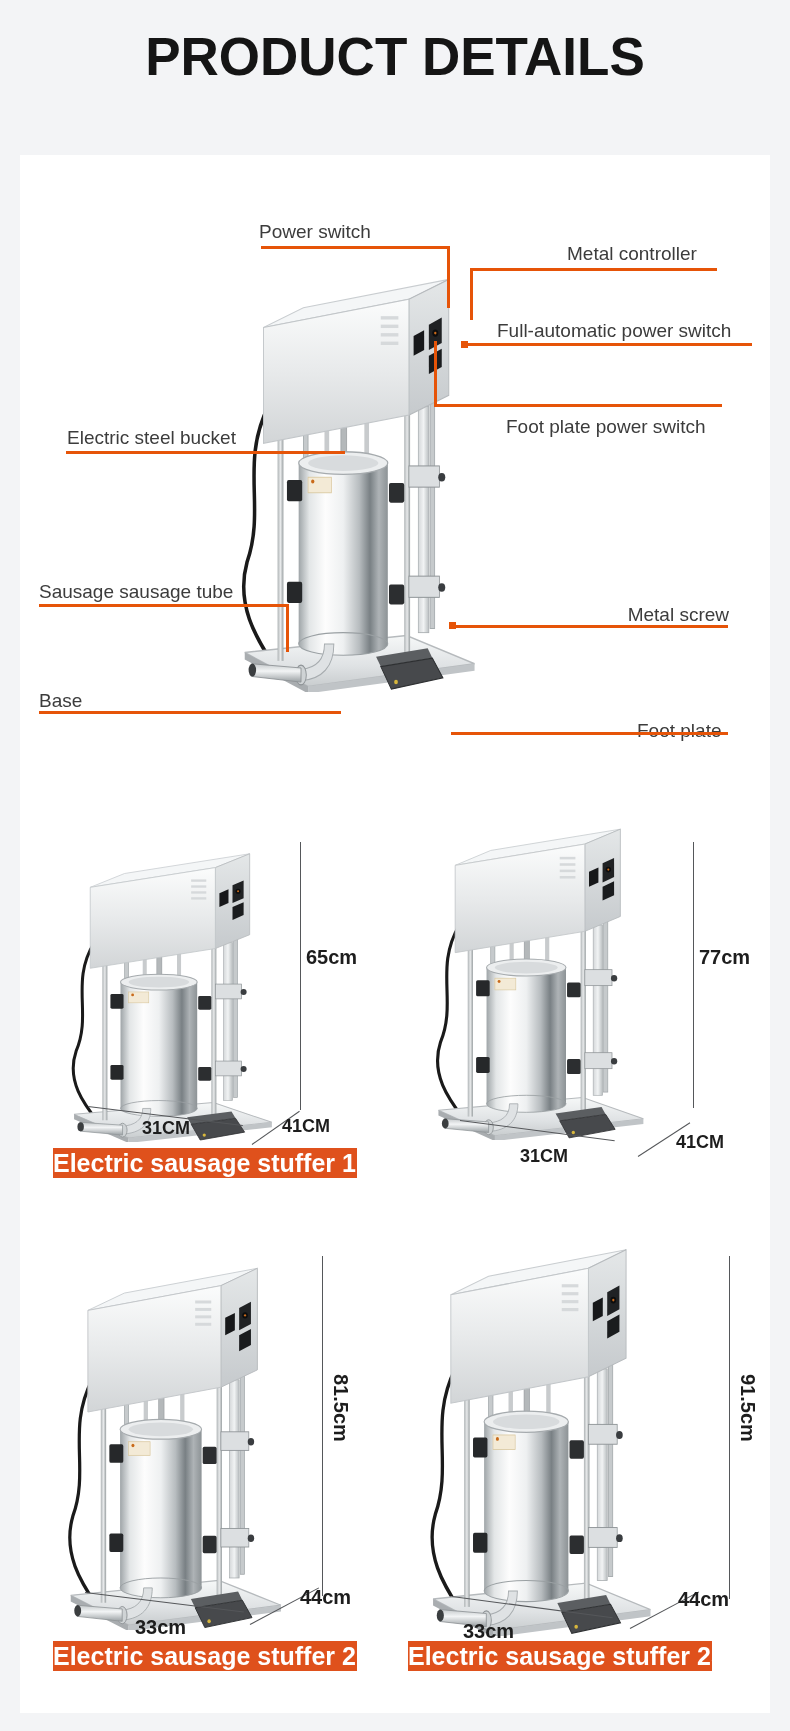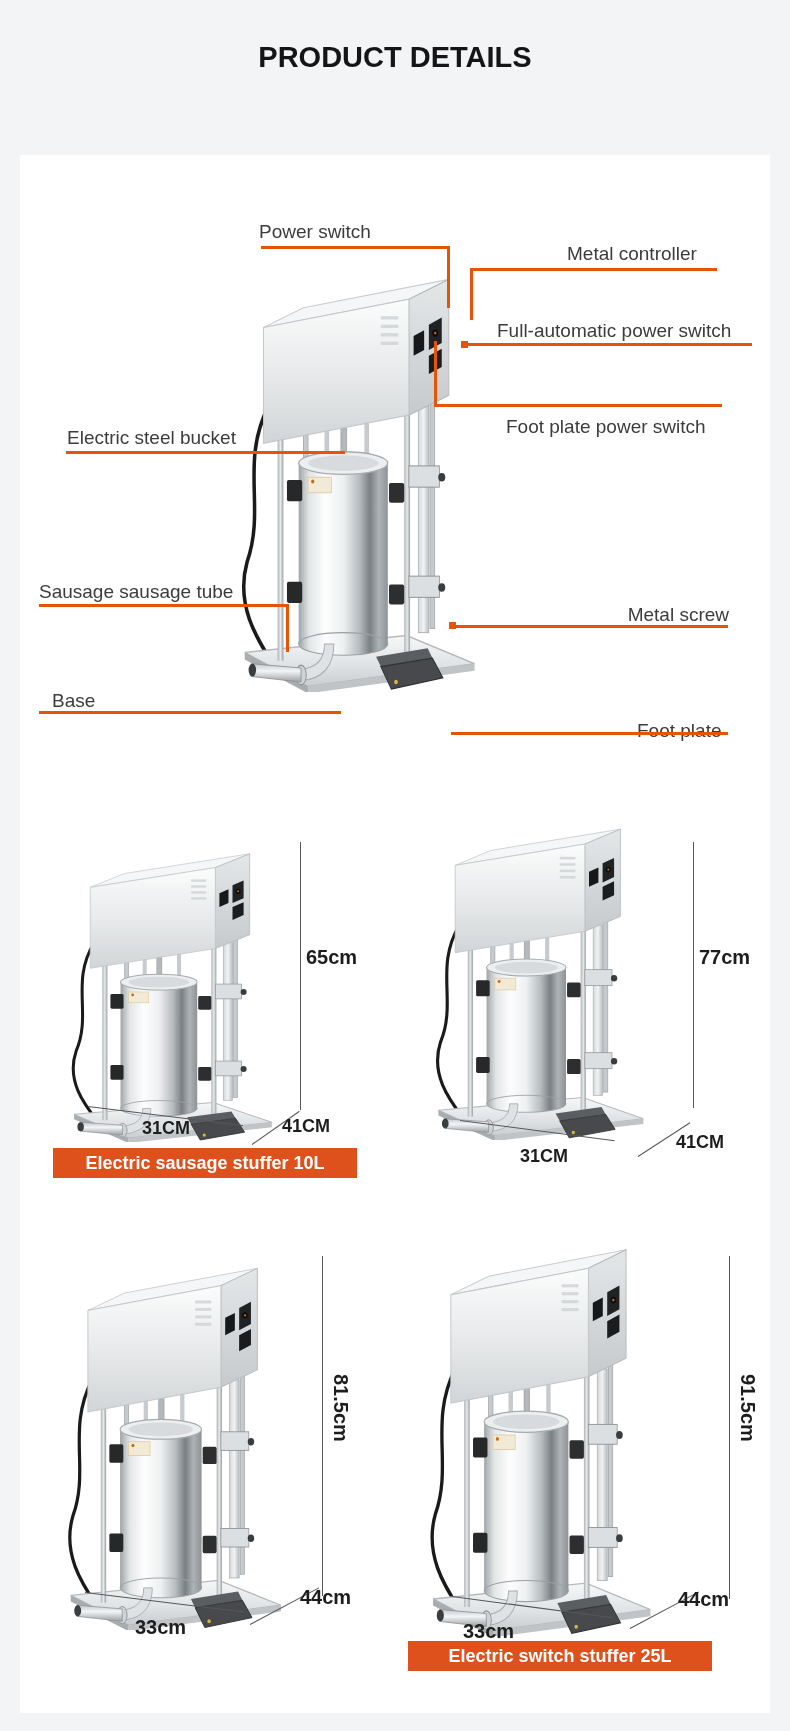--- a/index.html
+++ b/index.html
@@ -3,21 +3,21 @@
 <meta charset="utf-8">
 <style>
   html,body{margin:0;padding:0;background:#e9eaec;}
   .page{
     position:relative;width:790px;height:1731px;margin:0 auto;
     background:#f3f4f6;overflow:hidden;
     font-family:"Liberation Sans","DejaVu Sans",sans-serif;
   }
   .title{
     position:absolute;left:0;top:32px;width:790px;margin:0;
-    text-align:center;font-size:29px;line-height:50px;font-weight:900;
+    text-align:center;font-size:53px;line-height:50px;font-weight:900;
     letter-spacing:0px;color:#151515;
   }
   .panel{position:absolute;left:20px;top:155px;width:750px;height:1558px;background:#ffffff;}
   .machine{position:absolute;}
   .defs-svg{position:absolute;width:0;height:0;}
   
   .cl-text{
     position:absolute;font-size:19px;line-height:22px;color:var(--label-text,#3c3c3c);
     white-space:nowrap;
   }
@@ -28,21 +28,21 @@
   .tip{position:absolute;width:7px;height:7px;background:var(--accent,#e65408);}
   
   .dim-v{position:absolute;width:1px;background:var(--dimline,#555);}
   .dim-diag{position:absolute;height:1px;background:var(--dimline,#555);transform-origin:0 50%;}
   .dim-text{position:absolute;font-size:18px;font-weight:600;color:#1d1d1d;white-space:nowrap;}
   .dim-text.big{font-size:20px;}
   .dim-text.rot{transform:rotate(90deg);transform-origin:0 0;}
   
   .banner{
     position:absolute;width:304px;height:30px;background:var(--banner,#df511c);
-    color:#ffffff;font-size:18px;font-weight:700;line-height:30px;text-align:center;
+    color:#ffffff;font-size:25px;font-weight:700;line-height:30px;text-align:center;
     white-space:nowrap;
   }
 </style>
 </head>
 <body>
 
 <div class="page">
 
   <h1 class="title">PRODUCT DETAILS</h1>
 
@@ -166,21 +166,21 @@
   <div class="al h" style="left:66px;top:451px;width:279px"></div>
 
   <span class="cl-text" style="left:39px;top:581px">Sausage sausage tube</span>
   <div class="al h" style="left:39px;top:604px;width:250px"></div>
   <div class="al v" style="left:286px;top:604px;height:48px"></div>
 
   <span class="cl-text" style="left:627px;top:604px;width:102px;text-align:right">Metal screw</span>
   <div class="tip" style="left:449px;top:622px"></div>
   <div class="al h" style="left:453px;top:625px;width:275px"></div>
 
-  <span class="cl-text" style="left:52px;top:690px">Base</span>
+  <span class="cl-text" style="left:39px;top:690px">Base</span>
   <div class="al h" style="left:39px;top:711px;width:302px"></div>
 
   <span class="cl-text" style="left:637px;top:720px">Foot plate</span>
   <div class="al h" style="left:451px;top:732px;width:277px"></div>
 
   <svg class="machine" style="left:64px;top:836px;width:222px;height:306px" viewBox="0 0 220 310" preserveAspectRatio="none">
       <use href="#machine-art"></use>
     </svg>
   <div class="dim-v" style="left:300px;top:842px;height:268px"></div>
   <span class="dim-text big" style="left:306px;top:946px">65cm</span>
@@ -202,25 +202,26 @@
 
   <svg class="machine" style="left:60px;top:1246px;width:236px;height:384px" viewBox="0 0 220 310" preserveAspectRatio="none">
       <use href="#machine-art"></use>
     </svg>
   <div class="dim-v" style="left:322px;top:1256px;height:340px"></div>
   <span class="dim-text big rot" style="left:352px;top:1374px">81.5cm</span>
   <div class="dim-diag" style="left:85px;top:1592px;width:160px;transform:rotate(7deg)"></div>
   <span class="dim-text big" style="left:135px;top:1616px">33cm</span>
   <div class="dim-diag" style="left:250px;top:1624px;width:78px;transform:rotate(-28deg)"></div>
   <span class="dim-text big" style="left:300px;top:1586px">44cm</span>
+  <div class="banner" style="left:53px;top:1641px">Electric sausage stuffer 20L</div>
 
   <svg class="machine" style="left:422px;top:1226px;width:244px;height:410px" viewBox="0 0 220 310" preserveAspectRatio="none">
       <use href="#machine-art"></use>
     </svg>
   <div class="dim-v" style="left:729px;top:1256px;height:343px"></div>
   <span class="dim-text big rot" style="left:759px;top:1374px">91.5cm</span>
   <div class="dim-diag" style="left:452px;top:1596px;width:162px;transform:rotate(7.5deg)"></div>
   <span class="dim-text big" style="left:463px;top:1620px">33cm</span>
   <div class="dim-diag" style="left:630px;top:1628px;width:78px;transform:rotate(-28deg)"></div>
   <span class="dim-text big" style="left:678px;top:1588px">44cm</span>
-  <div class="banner" style="left:408px;top:1641px">Electric switch stuffer 25L</div>
+  <div class="banner" style="left:408px;top:1641px">Electric sausage stuffer 25L</div>
 
 </div>
 
 </body></html>

